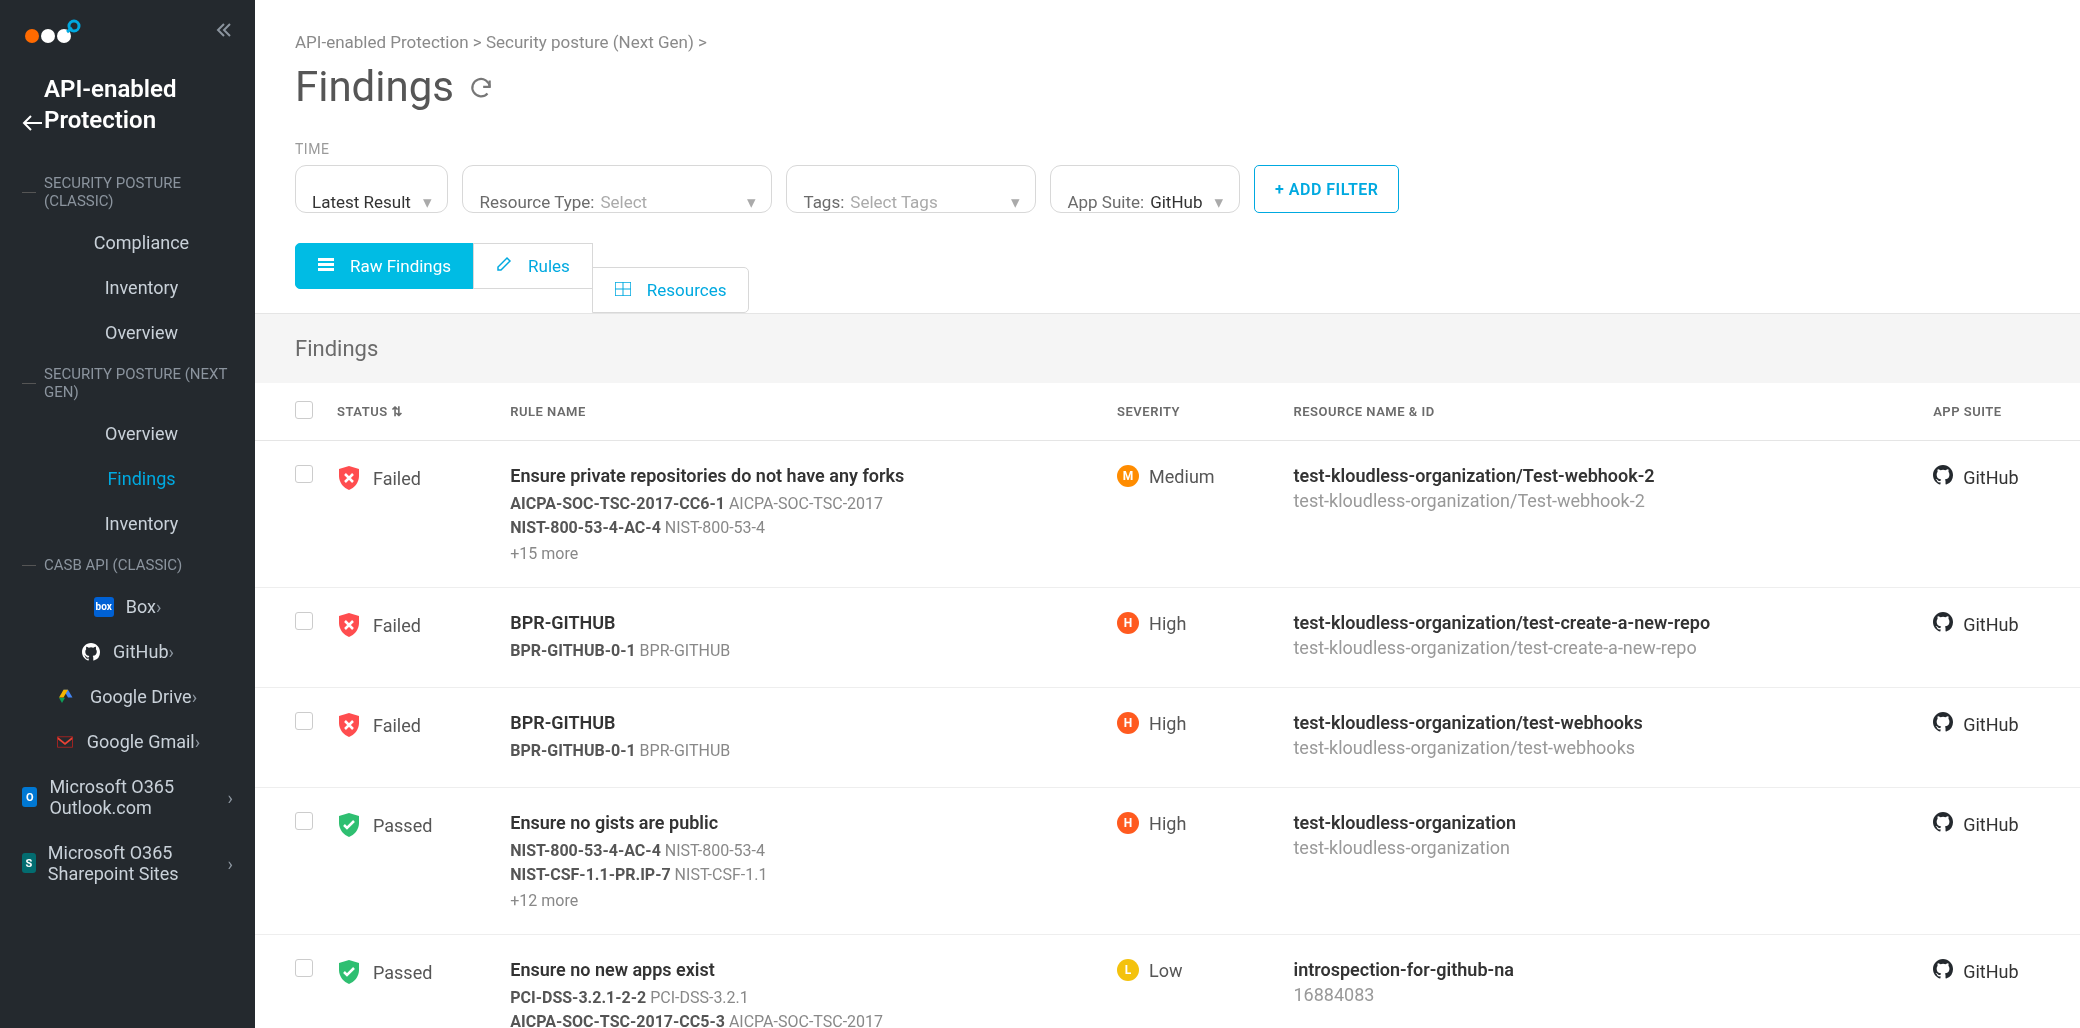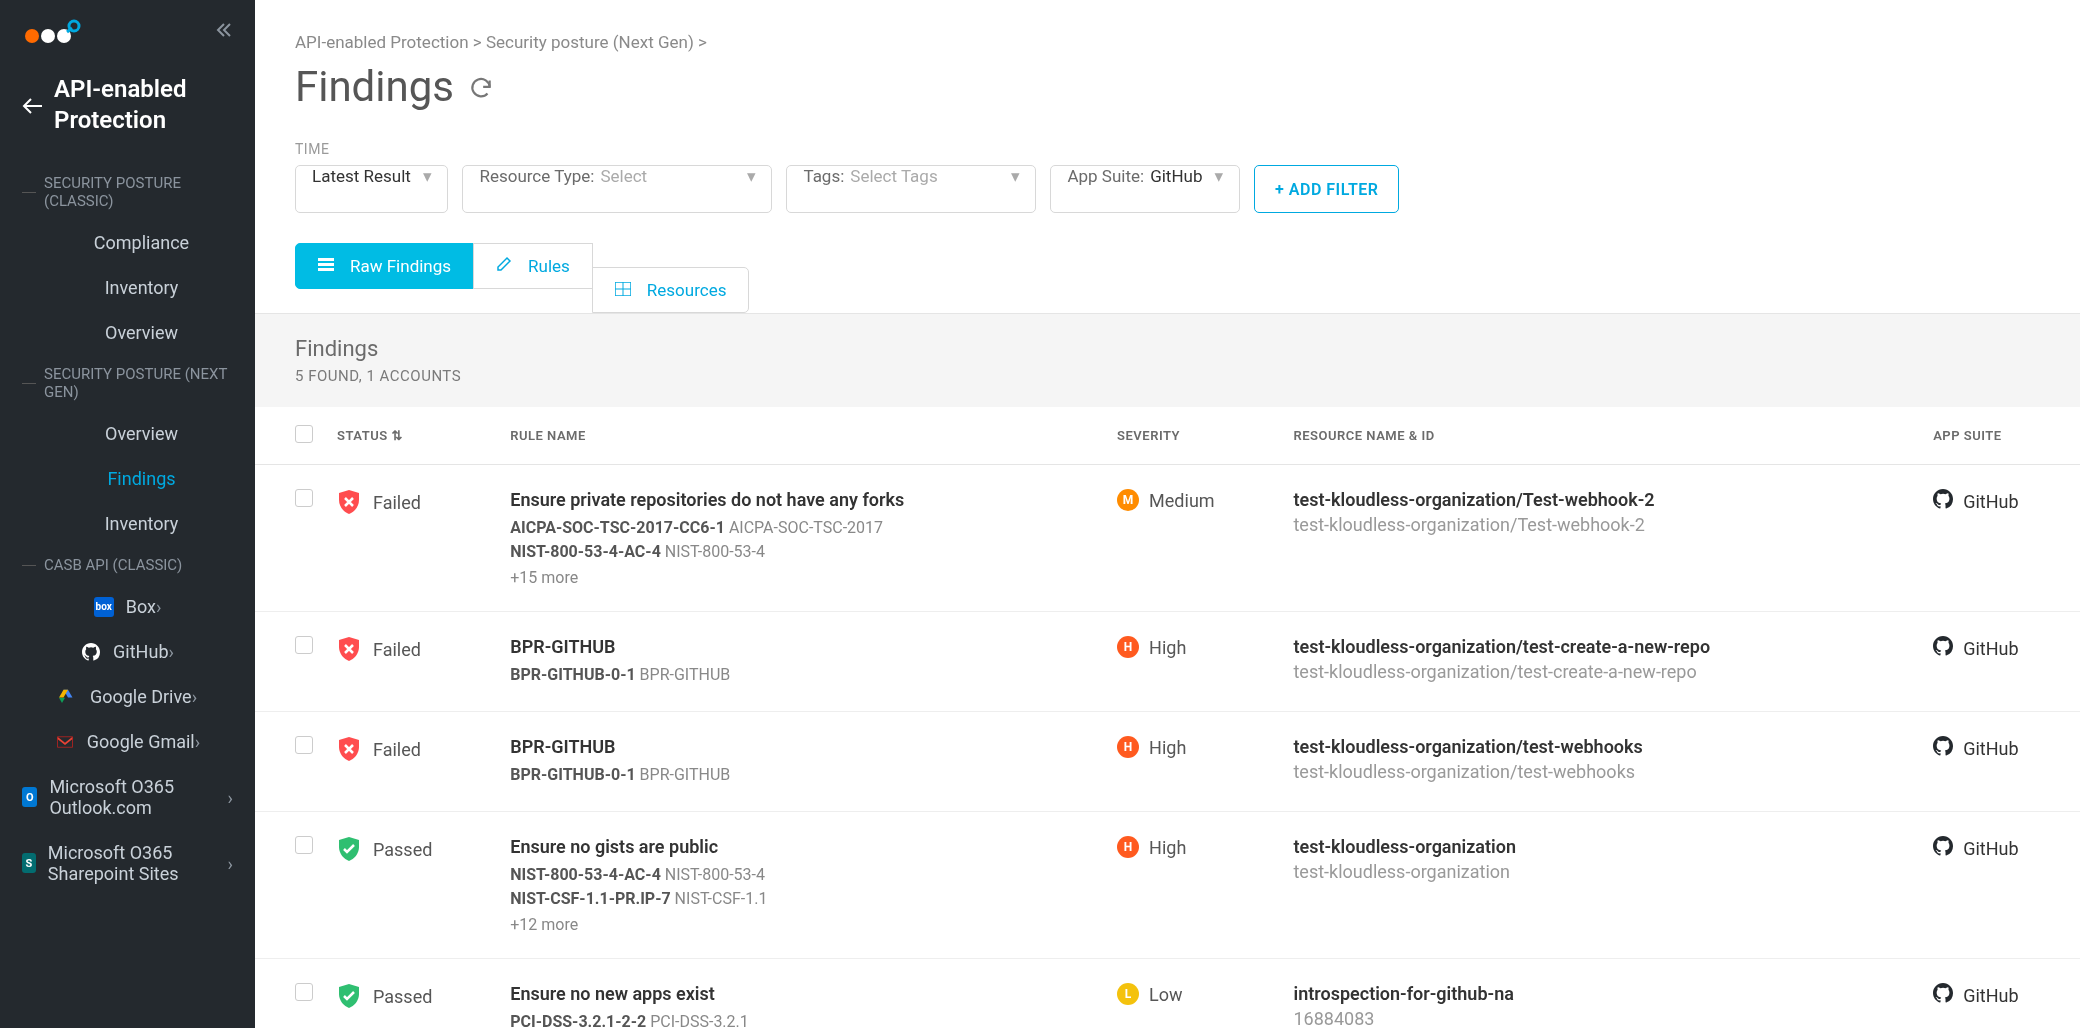--- a/index.html
+++ b/index.html
@@ -1,36 +1,36 @@
 <!DOCTYPE html>
 <html><head>
 <meta charset="utf-8">
 <style>
 * { margin:0; padding:0; box-sizing:border-box; font-family:-apple-system,BlinkMacSystemFont,"Segoe UI",Roboto,sans-serif; }
 body { display:flex; width:2080px; height:1028px; overflow:hidden; }
 .sidebar { width:255px; background:#24292e; color:#fff; flex-shrink:0; padding-top:18px; }
 .logo-row { display:flex; align-items:center; justify-content:space-between; padding:0 22px 28px 22px; }
 .logo { width:60px; height:28px; }
 .collapse { color:#8b949e; cursor:pointer; }
-.back-row { display:flex; align-items:center; padding:0 8px 28px 22px; gap:10px; }
+.back-row { display:flex; align-items:flex-end; padding:0 8px 28px 22px; }
 .back-arrow { color:#fff; margin-top:6px; cursor:pointer; }
 .back-title { font-size:24px; font-weight:600; line-height:1.3; }
 .section-label { color:#8b949e; font-size:15px; padding:10px 22px 10px 44px; text-transform:uppercase; position:relative; }
 .section-label::before { content:""; position:absolute; left:22px; top:50%; width:14px; height:1px; background:#555; }
 .nav-item { display:flex; align-items:center; justify-content:center; padding:12px 22px 12px 50px; color:#c9d1d9; font-size:18px; cursor:pointer; }
 .nav-item.active { color:#00a9e0; }
 .nav-item .chev { color:#8b949e; }
 .nav-item .app-icon { width:20px; height:20px; margin-right:12px; margin-left:-28px; display:inline-flex; align-items:center; justify-content:center; border-radius:3px; font-size:10px; font-weight:bold; }
 .main { flex:1; background:#fff; overflow:auto; }
 .crumbs { padding:32px 40px 0 40px; color:#8a8a8a; font-size:17px; }
 .page-title { display:flex; align-items:center; gap:14px; padding:10px 40px 30px 40px; font-size:42px; font-weight:400; color:#565656; }
 .refresh { color:#777; cursor:pointer; }
 .filters-label { padding:0 40px 8px 40px; color:#9a9a9a; font-size:14px; letter-spacing:0.5px; }
 .filters { display:flex; gap:14px; padding:0 40px 30px 40px; align-items:center; }
-.filter { border:1px solid #d8d8d8; border-radius:5px; height:48px; display:flex; align-items:flex-start; padding:0 16px; font-size:17px; color:#555; cursor:pointer; gap:6px; }
+.filter { border:1px solid #d8d8d8; border-radius:11px; height:48px; display:flex; align-items:flex-end; padding:0 16px; font-size:17px; color:#555; cursor:pointer; gap:6px; }
 .filter .lbl { color:#6b6b6b; }
 .filter .val { color:#333; }
 .filter .ph { color:#aaa; }
 .filter .caret { color:#aaa; margin-left:6px; }
 .add-filter { border:1px solid #00a9e0; color:#00a9e0; border-radius:5px; height:48px; display:flex; align-items:center; padding:0 20px; font-weight:600; letter-spacing:0.5px; cursor:pointer; }
 .tabs { display:flex; padding:0 40px; }
 .tab { border:1px solid #d8d8d8; height:46px; display:flex; align-items:center; gap:16px; padding:0 22px; font-size:17px; cursor:pointer; margin-left:-1px; }
 .tab:first-child { border-radius:5px 0 0 5px; margin-left:0; }
 .tab:last-child { border-radius:0 5px 5px 0;margin-top:24px; }
 .tab.active { background:#00bce4; color:#fff; border-color:#00bce4; }
@@ -234,21 +234,20 @@
             <line x1="8" y1="0" x2="8" y2="14" stroke="currentColor"></line>
             <line x1="0" y1="7" x2="16" y2="7" stroke="currentColor"></line>
           </svg></span>
         <span>Resources</span>
       </div>
     </div>
 
   <div class="panel">
     <div class="panel-head">
       <div class="panel-title">Findings</div>
-      <div class="panel-sub">5 FOUND, 1 ACCOUNTS</div>
     </div>
     <table>
       <thead>
           <tr id="thead-row">
             <th><span class="cb"></span></th>
             <th>STATUS <span>⇅</span></th>
             <th>RULE NAME</th>
             <th>SEVERITY</th>
             <th>RESOURCE NAME &amp; ID</th>
             <th>APP SUITE</th>

